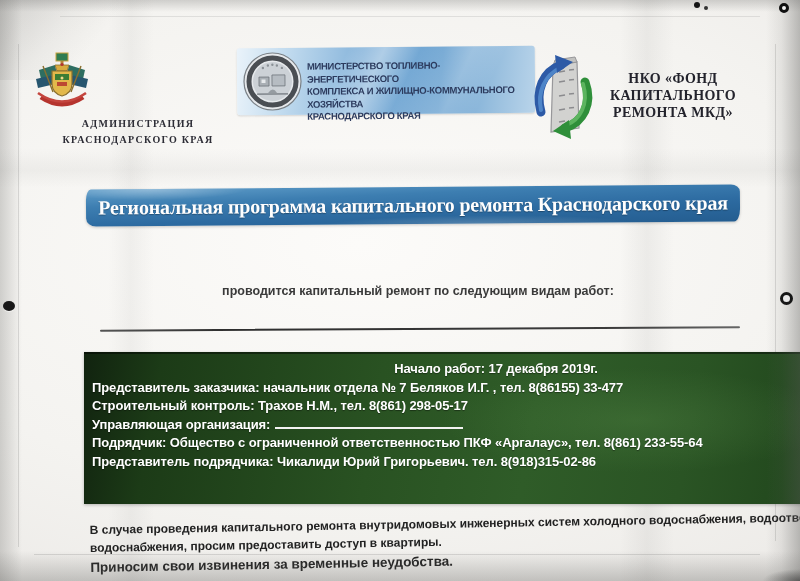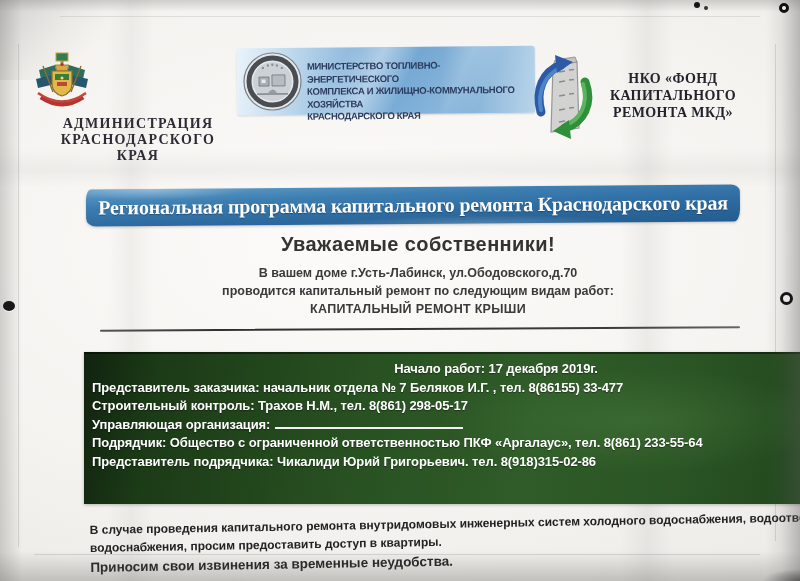--- a/index.html
+++ b/index.html
@@ -39,21 +39,21 @@
   .grommet { position:absolute; border-radius:50%; }
   .g-left { left:3px; top:301px; width:12px; height:10px; background:#181818; box-shadow:0 1px 1px rgba(255,255,255,.6); }
   .g-right { right:7px; top:292px; width:13px; height:13px; border:3px solid #161616; background:#e9e9e9; }
   .g-topright { right:11px; top:3px; width:10px; height:10px; border:3px solid #101010; background:#f2f2f2; }
   .g-topdot1 { left:694px; top:2px; width:6px; height:6px; background:#151515; }
   .g-topdot2 { left:704px; top:6px; width:4px; height:4px; background:#333; }
 
   
   .coat { position:absolute; left:33px; top:52px; }
   .admin-label { position:absolute; left:40px; top:116px; width:196px; text-align:center;
-    font-family:"Liberation Serif", serif; font-weight:bold; font-size:14px; line-height:16px;
+    font-family:"Liberation Serif", serif; font-weight:bold; font-size:10px; line-height:16px;
     letter-spacing:1.3px; color:#2d2d36; }
   .ministry-band { position:absolute; left:237px; top:47px; width:298px; height:67px;
     transform:rotate(-.5deg); border-radius:3px;
     background:linear-gradient(96deg, #eaf3fa 0%, #c3dcef 16%, #85b3da 42%, #6ca3d1 68%, #9dc2e0 88%, #b9d4ea 100%);
     box-shadow:0 1px 2px rgba(0,0,0,.15); }
   .ministry-band::after { content:''; position:absolute; inset:0; border-radius:inherit;
     background:linear-gradient(116deg, transparent 34%, rgba(255,255,255,.38) 45%, transparent 56%, rgba(255,255,255,.22) 72%, transparent 82%); }
   .ministry-seal { position:absolute; left:5px; top:3px; }
   .ministry-text { position:absolute; left:70px; top:13px; width:224px;
     font-size:9.5px; line-height:12.5px; font-weight:bold; letter-spacing:-0.3px;
@@ -198,24 +198,21 @@
   </svg>
   <div class="fund-label">
     <div>НКО «ФОНД КАПИТАЛЬНОГО</div>
     <div>РЕМОНТА МКД»</div>
   </div>
 
   <div class="title-band">
     <span>Региональная программа капитального ремонта Краснодарского края</span>
   </div>
 
-  <div class="center-col greeting">Уважаемые собственники!</div>
-  <div class="center-col addr1">В вашем доме г.Усть-Лабинск, ул.Ободовского,д.70</div>
   <div class="center-col addr2">проводится капитальный ремонт по следующим видам работ:</div>
-  <div class="center-col worktype">КАПИТАЛЬНЫЙ РЕМОНТ КРЫШИ</div>
   <div class="blank-rule"></div>
 
   <div class="details-panel">
     <div class="d-line d-center">Начало работ: 17 декабря 2019г.</div>
     <div class="d-line">Представитель заказчика: начальник отдела № 7 Беляков И.Г. , тел. 8(86155) 33-477</div>
     <div class="d-line">Строительный контроль: Трахов Н.М., тел. 8(861) 298-05-17</div>
     <div class="d-line"><span>Управляющая организация:</span><span class="blank-fill"></span></div>
     <div class="d-line">Подрядчик: Общество с ограниченной ответственностью ПКФ «Аргалаус», тел. 8(861) 233-55-64</div>
     <div class="d-line">Представитель подрядчика: Чикалиди Юрий Григорьевич. тел. 8(918)315-02-86</div>
   </div>

